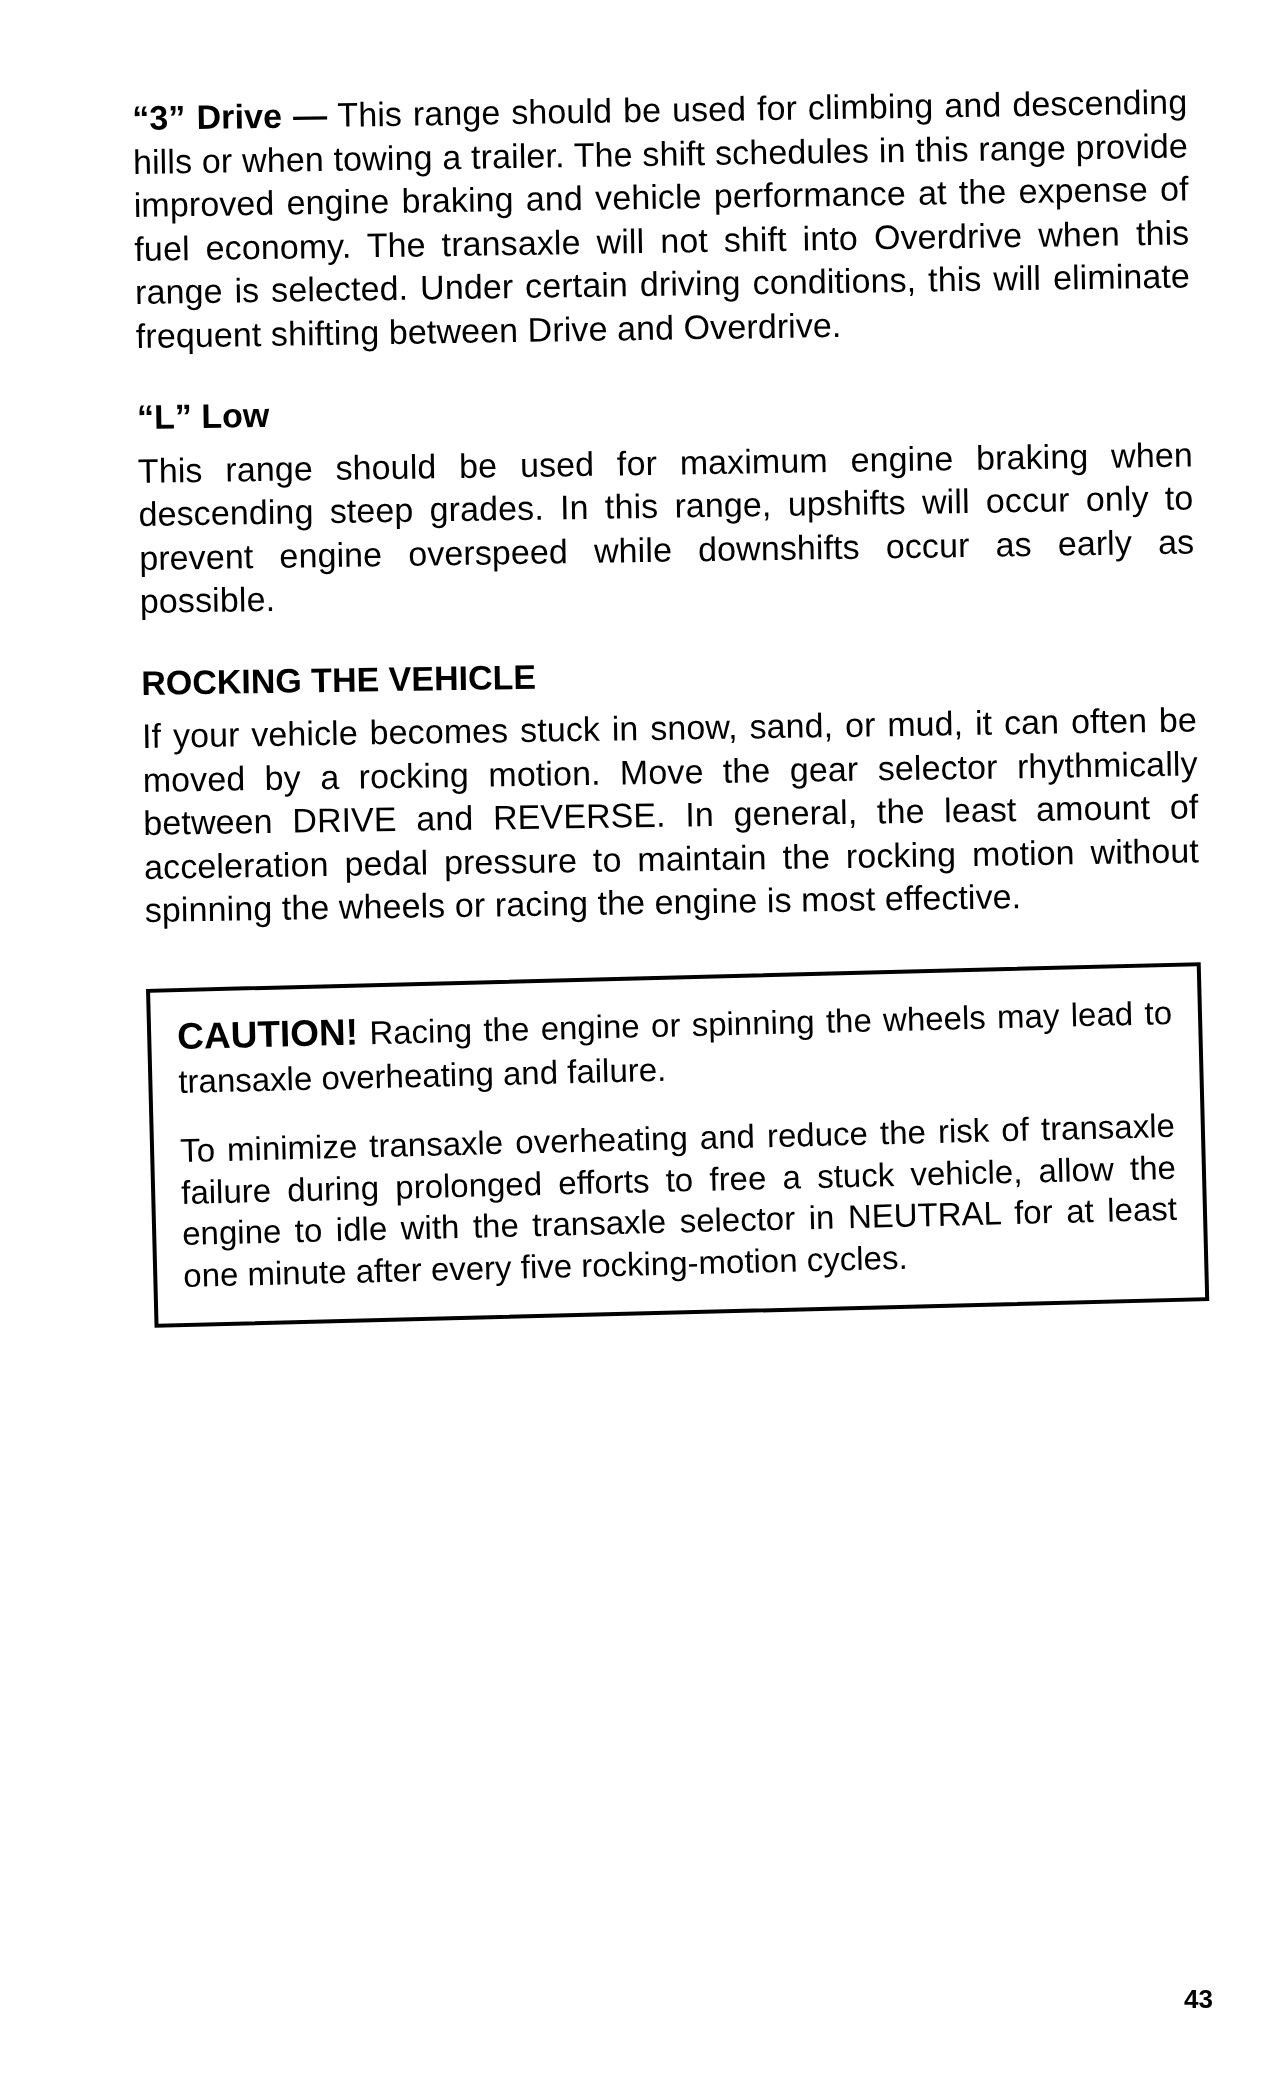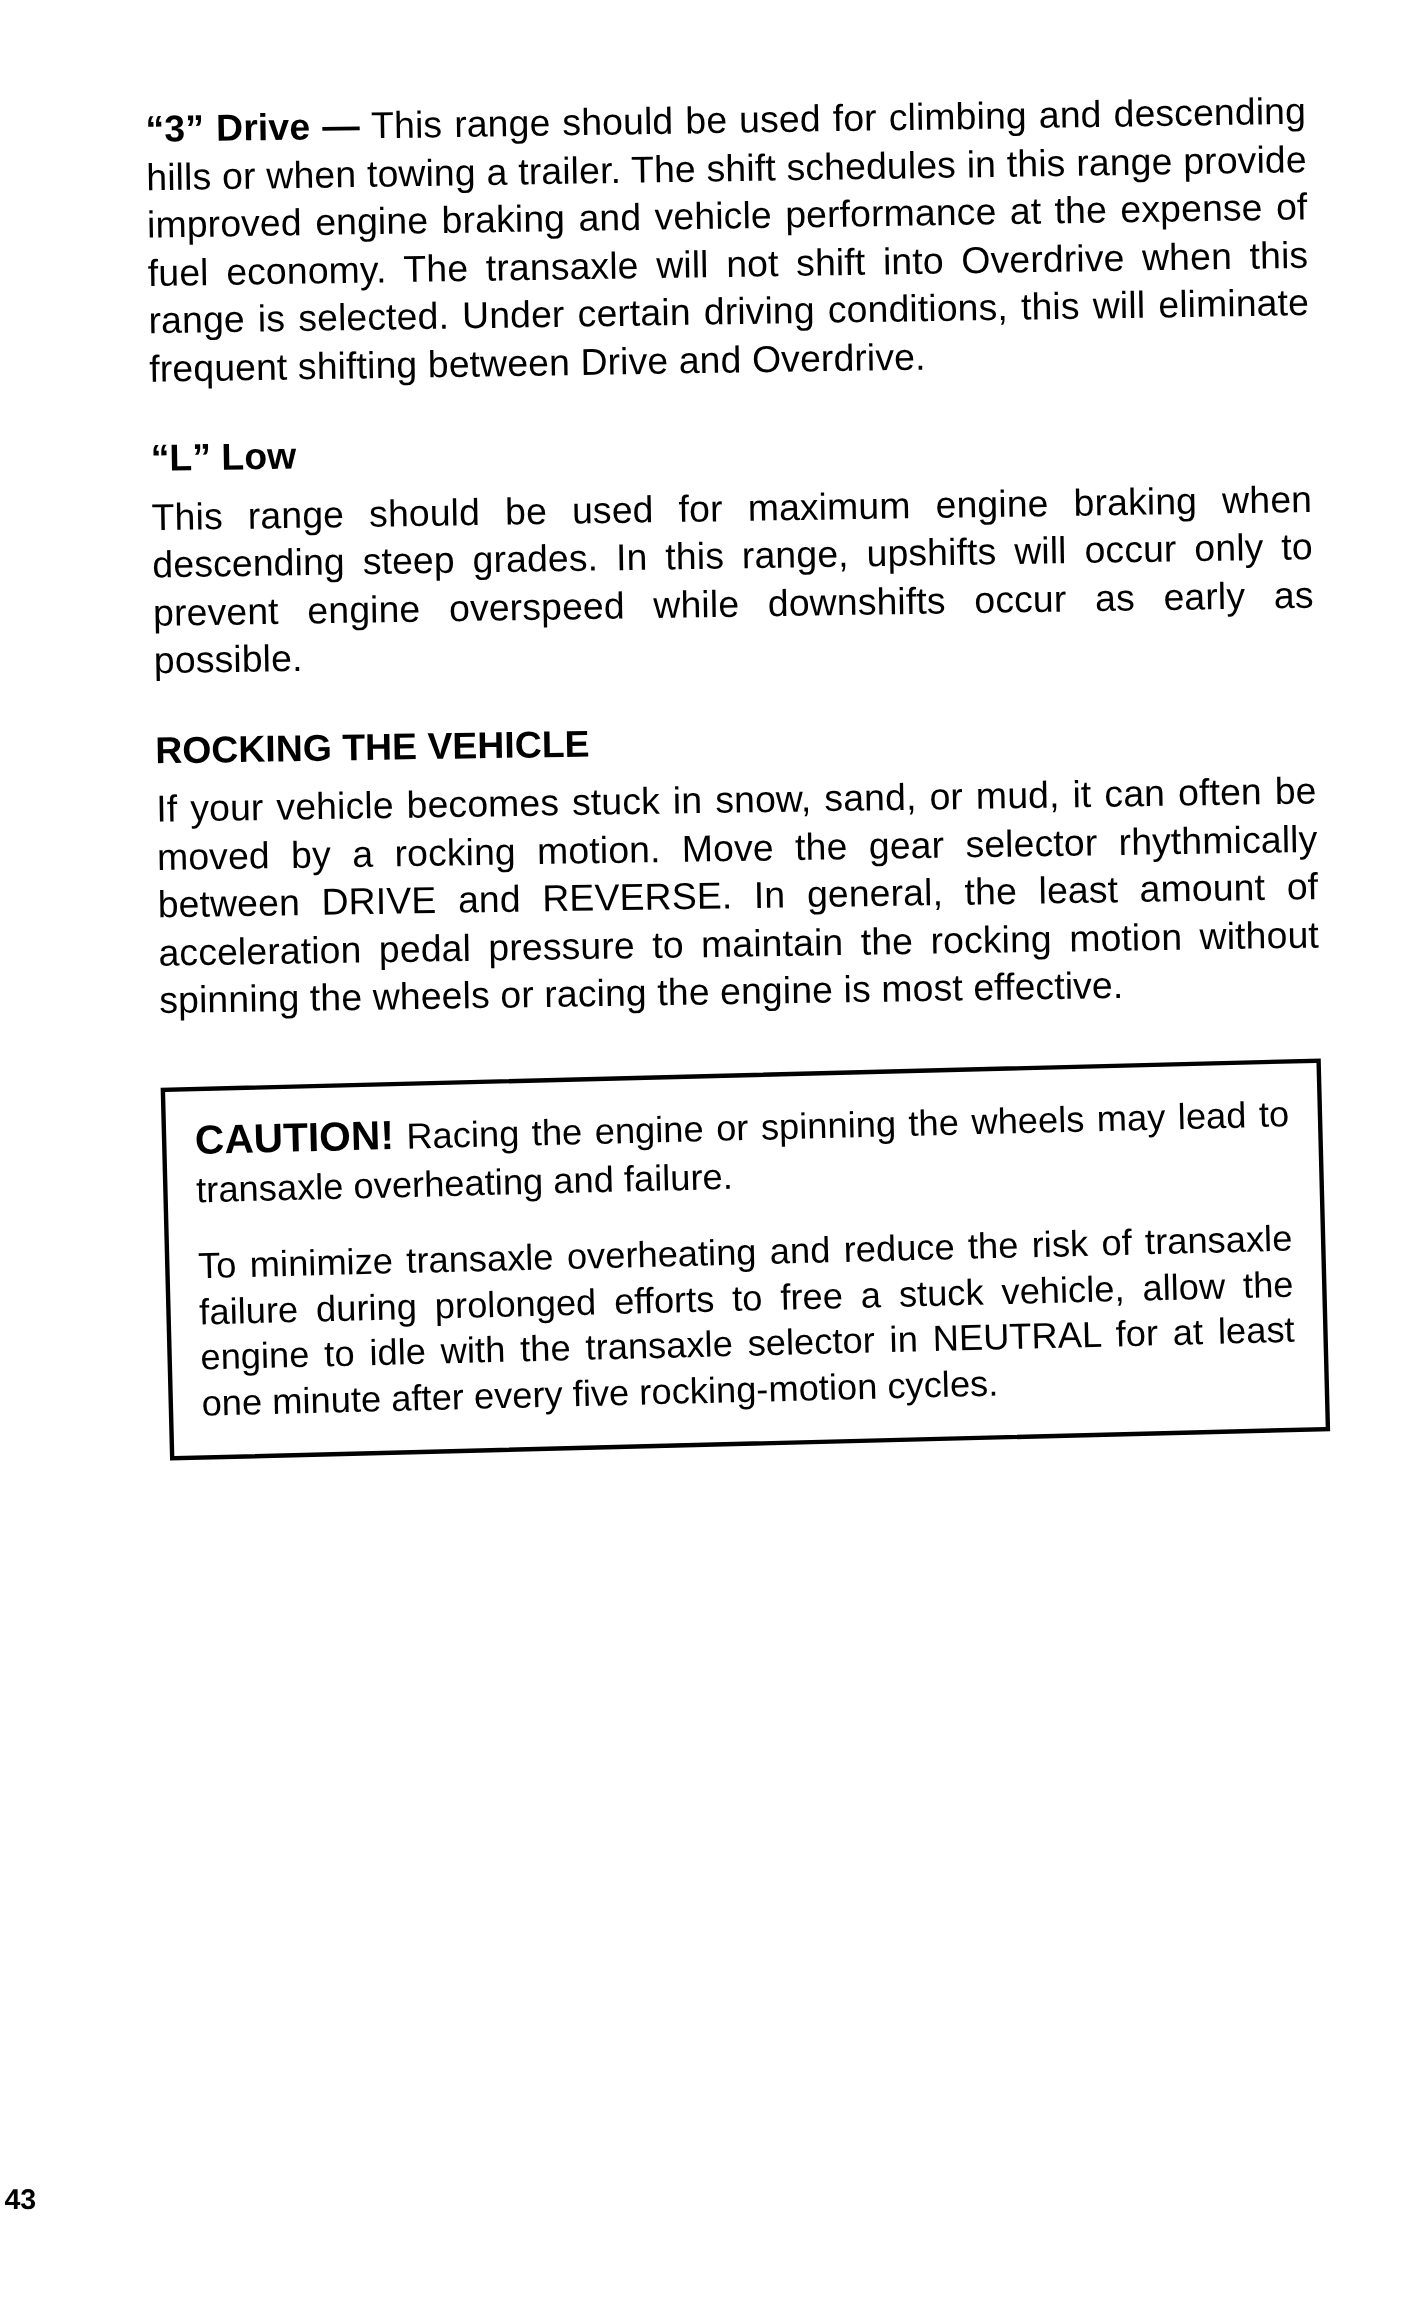--- a/index.html
+++ b/index.html
@@ -80,21 +80,21 @@
   }
   .cgap {
     height: 28px;
   }
 
   .page-number {
     position: absolute;
     left: 0;
     top: 1955px;
     width: 1209px;
-    text-align: left;
+    text-align: right;
     font-size: 26px;
     font-weight: bold;
   }
 </style>
 </head>
 <body>
 
 <div class="page">
   <div class="content skew">
 

